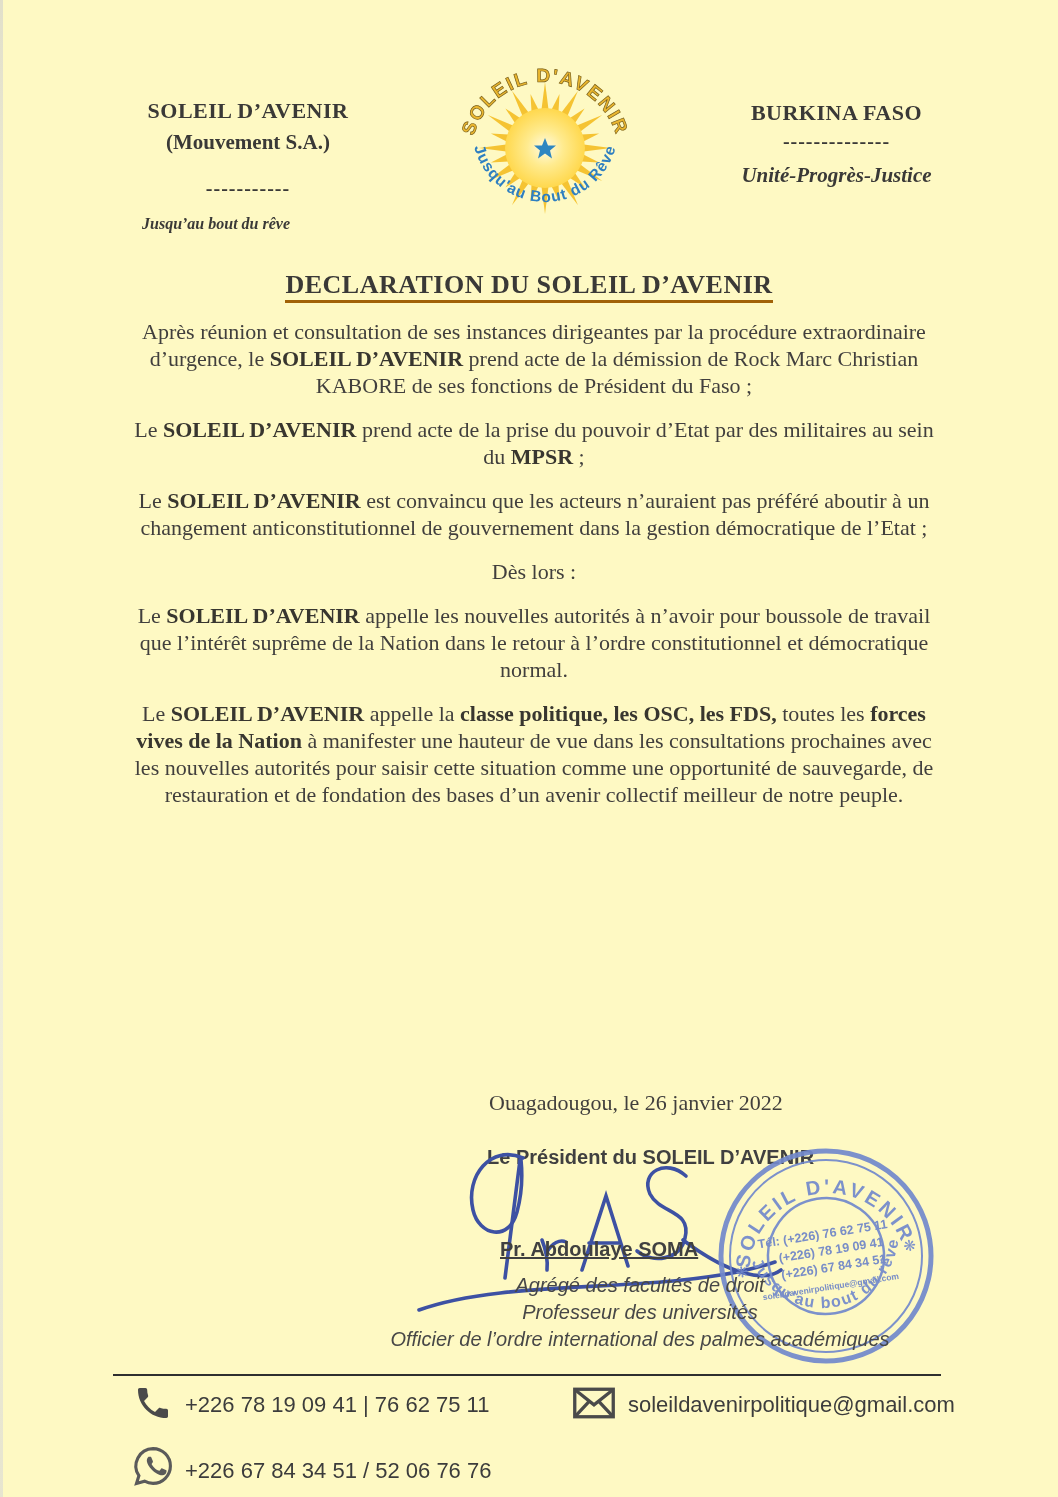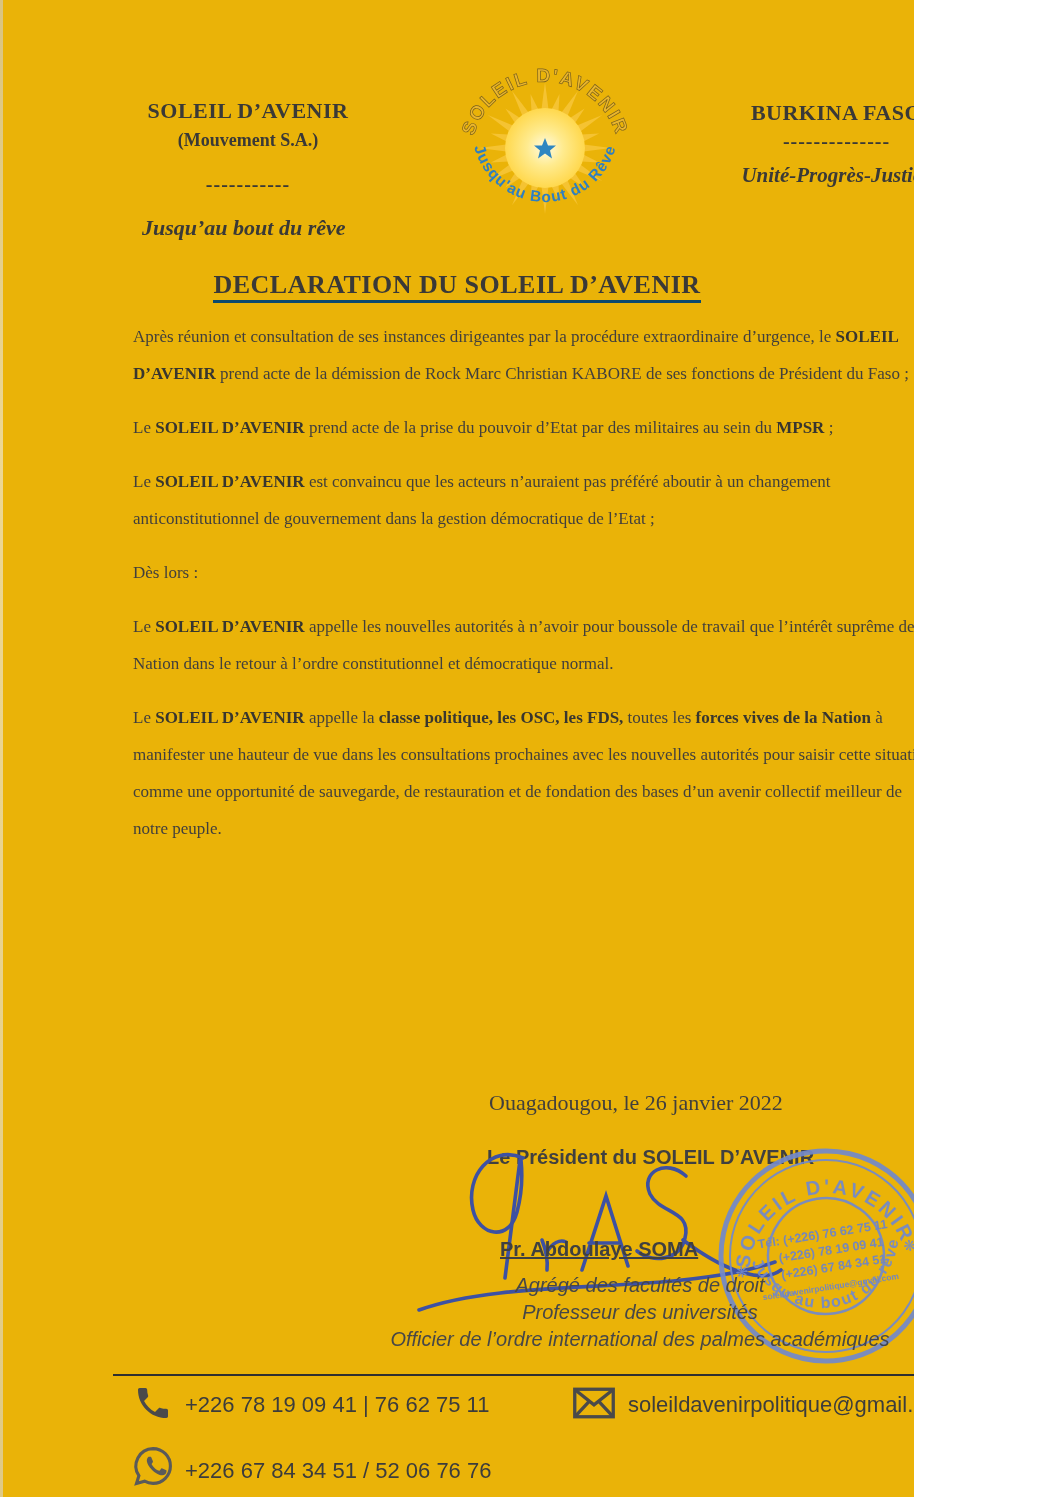--- a/index.html
+++ b/index.html
@@ -1,42 +1,42 @@
 <!DOCTYPE html>
 <html><head>
 <meta charset="utf-8">
 <style>
   html,body{margin:0;padding:0;background:#ffffff;}
   .page{
-    position:relative;width:914px;height:1497px;background:#eab308;
+    position:relative;width:1058px;height:1497px;background:#fef9c3;
     font-family:"Liberation Serif",serif;color:#3f3e3c;overflow:hidden;
   }
   .scan-edge{position:absolute;left:0;top:0;width:3px;height:100%;
     background:linear-gradient(to bottom,#cfcfcf,#efefef 30%,#e6e6e6 70%,#d8d8d8);opacity:.6;}
 
   
   .hdr-left{position:absolute;left:128px;top:98px;width:240px;text-align:center;}
   .hdr-left .org{font-size:22px;font-weight:bold;letter-spacing:.5px;color:#3a3937;}
-  .hdr-left .sub{font-size:18px;font-weight:bold;margin-top:6px;color:#3a3937;}
+  .hdr-left .sub{font-size:21px;font-weight:bold;margin-top:6px;color:#3a3937;}
   .hdr-left .dashes{font-size:20px;font-weight:bold;margin-top:22px;letter-spacing:1px;color:#3a3937;}
-  .hdr-motto{position:absolute;left:142px;top:215px;font-size:22px;font-weight:bold;font-style:italic;color:#3a3937;}
+  .hdr-motto{position:absolute;left:142px;top:215px;font-size:16px;font-weight:bold;font-style:italic;color:#3a3937;}
   .hdr-right{position:absolute;left:724px;top:100px;width:225px;text-align:center;}
   .hdr-right .country{font-size:22px;font-weight:bold;letter-spacing:.5px;color:#3a3937;}
   .hdr-right .dashes{font-size:20px;font-weight:bold;margin-top:4px;letter-spacing:1px;color:#3a3937;}
   .hdr-right .motto{font-size:21px;font-weight:bold;font-style:italic;margin-top:10px;color:#3a3937;}
   .logo{position:absolute;left:455px;top:52px;width:182px;height:182px;}
 
   
   .doc-title{position:absolute;left:0;top:270px;width:100%;text-align:center;}
   .doc-title span{font-size:26px;font-weight:bold;letter-spacing:.5px;color:#3a3937;
-    border-bottom:3px solid #0c4a6e;padding-bottom:1px;}
+    border-bottom:3px solid #a16207;padding-bottom:1px;}
 
   
   .body-text{position:absolute;left:133px;top:318px;width:802px;}
-  .body-text p{margin:0 0 17px 0;font-size:17px;line-height:37px;color:#413f3d;}
+  .body-text p{margin:0 0 17px 0;font-size:22px;line-height:27px;color:#413f3d;text-align:center;}
   .body-text b{color:#38362f;}
 
   
   .date-line{position:absolute;left:489px;top:1090px;font-size:22px;color:#413f3d;}
   .sig-sans{font-family:"Liberation Sans",sans-serif;}
   .role-line{position:absolute;left:487px;top:1146px;font-size:20px;font-weight:bold;color:#404040;}
   .signer-name{position:absolute;left:500px;top:1238px;font-size:20px;font-weight:bold;color:#404040;text-decoration:underline;}
   .sig-titles{position:absolute;left:350px;top:1272px;width:580px;text-align:center;}
   .sig-titles div{font-size:20px;font-style:italic;color:#474747;line-height:27px;}
   .signature-svg{position:absolute;left:415px;top:1148px;width:370px;height:180px;pointer-events:none;}

